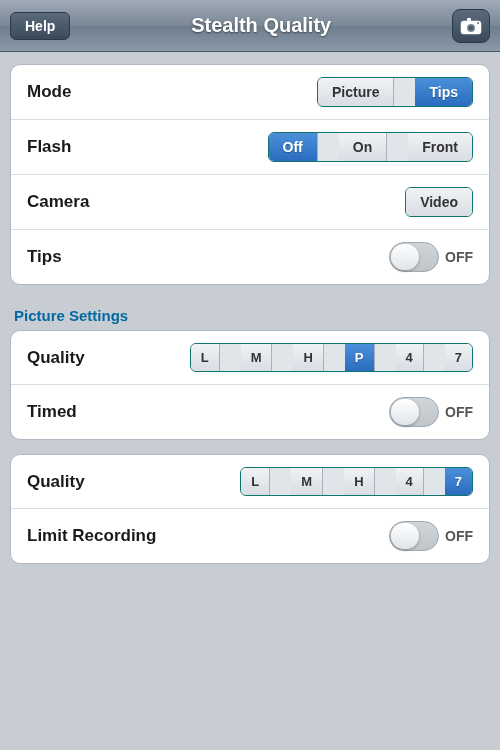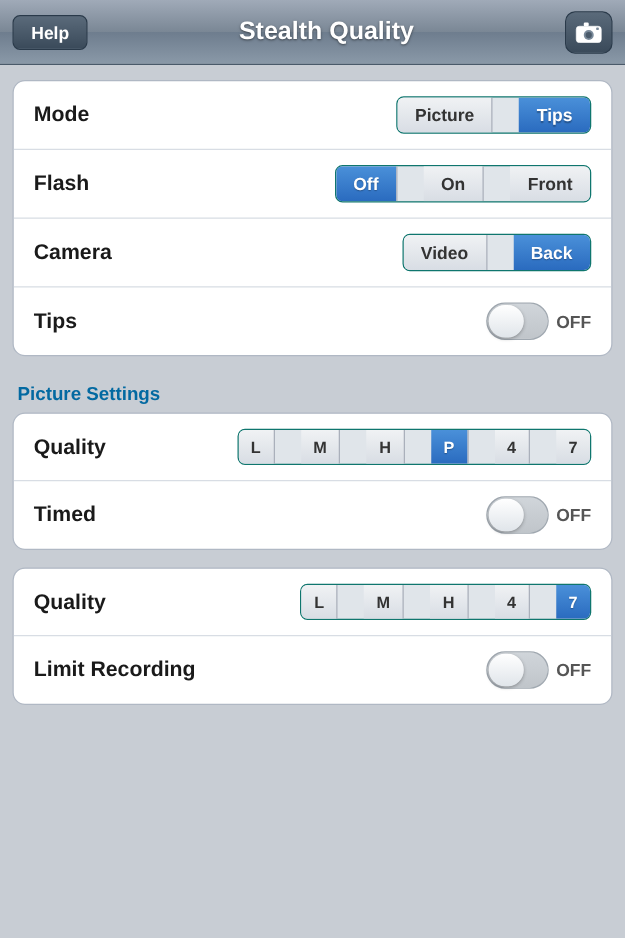--- a/index.html
+++ b/index.html
@@ -204,21 +204,20 @@
         <div class="seg-btn active">Off</div>
         <div class="seg-btn">On</div>
         <div class="seg-btn">Front</div>
       </div>
     </div>
 
     <div class="row">
       <span class="row-label">Camera</span>
       <div class="segmented">
         <div class="seg-btn">Video</div>
-        <div class="seg-btn active">Back</div>
       </div>
     </div>
 
     <div class="row">
       <span class="row-label">Tips</span>
       <div class="toggle-container">
         <div class="toggle-track">
           <div class="toggle-thumb"></div>
         </div>
         <span class="toggle-label">OFF</span>

